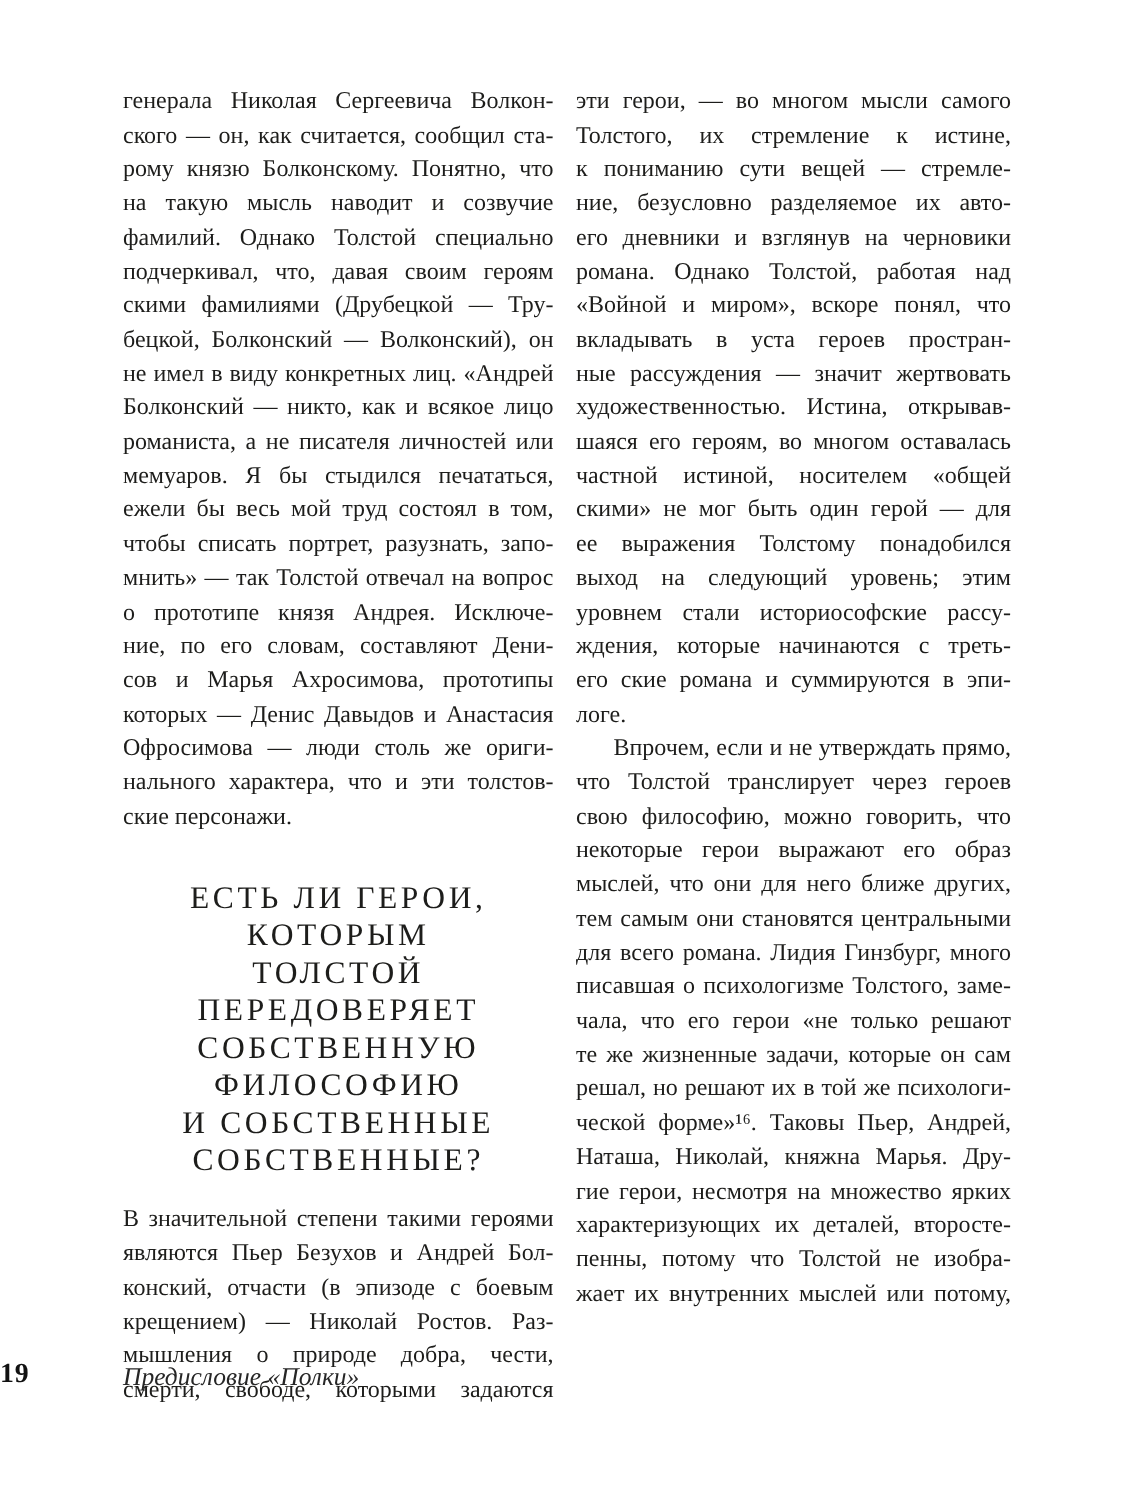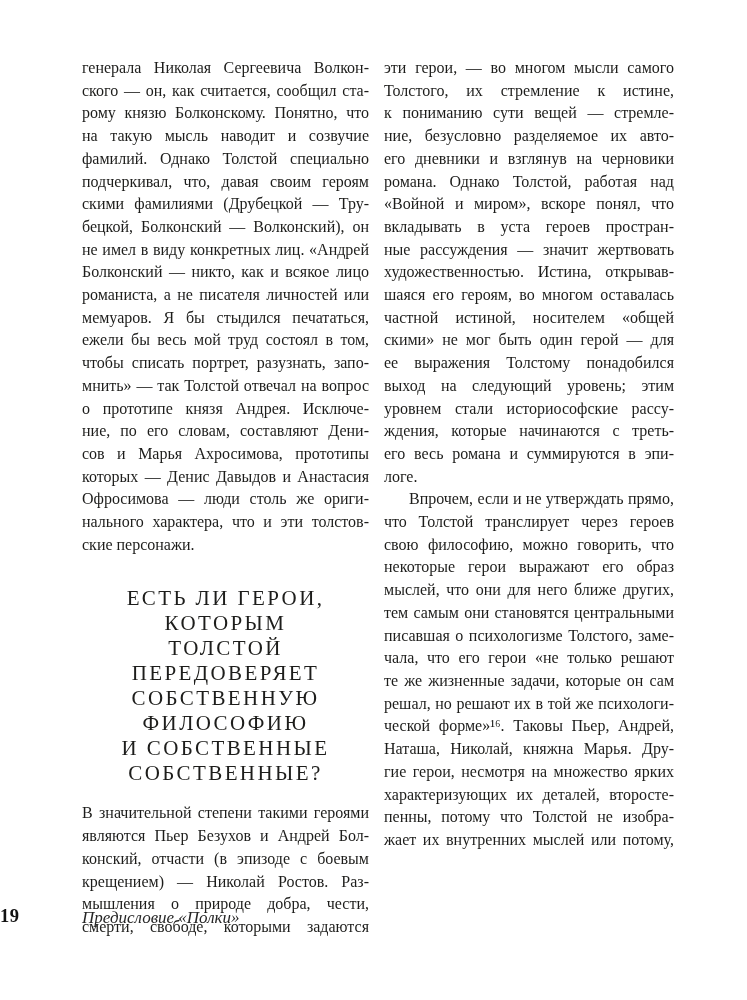--- a/index.html
+++ b/index.html
@@ -125,30 +125,31 @@
           <div class="line jline">вкладывать в уста героев простран-</div>
           <div class="line jline">ные рассуждения — значит жертвовать</div>
           <div class="line jline">художественностью. Истина, открывав-</div>
           <div class="line jline">шаяся его героям, во многом оставалась</div>
           <div class="line jline">частной истиной, носителем «общей</div>
           <div class="line jline">скими» не мог быть один герой — для</div>
           <div class="line jline">ее выражения Толстому понадобился</div>
           <div class="line jline">выход на следующий уровень; этим</div>
           <div class="line jline">уровнем стали историософские рассу-</div>
           <div class="line jline">ждения, которые начинаются с треть-</div>
-          <div class="line jline">его весь романа и суммируются в эпи-</div>
+          <div class="line jline">его ские романа и суммируются в эпи-</div>
           <div class="line lastline">логе.</div>
         </div>
         <div class="para">
           <div class="line jline indent">Впрочем, если и не утверждать прямо,</div>
           <div class="line jline">что Толстой транслирует через героев</div>
           <div class="line jline">свою философию, можно говорить, что</div>
           <div class="line jline">некоторые герои выражают его образ</div>
           <div class="line jline">мыслей, что они для него ближе других,</div>
           <div class="line jline">тем самым они становятся центральными</div>
+          <div class="line jline">для всего романа. Лидия Гинзбург, много</div>
           <div class="line jline">писавшая о психологизме Толстого, заме-</div>
           <div class="line jline">чала, что его герои «не только решают</div>
           <div class="line jline">те же жизненные задачи, которые он сам</div>
           <div class="line jline">решал, но решают их в той же психологи-</div>
           <div class="line jline">ческой форме»¹⁶. Таковы Пьер, Андрей,</div>
           <div class="line jline">Наташа, Николай, княжна Марья. Дру-</div>
           <div class="line jline">гие герои, несмотря на множество ярких</div>
           <div class="line jline">характеризующих их деталей, второсте-</div>
           <div class="line jline">пенны, потому что Толстой не изобра-</div>
           <div class="line jline">жает их внутренних мыслей или потому,</div>

